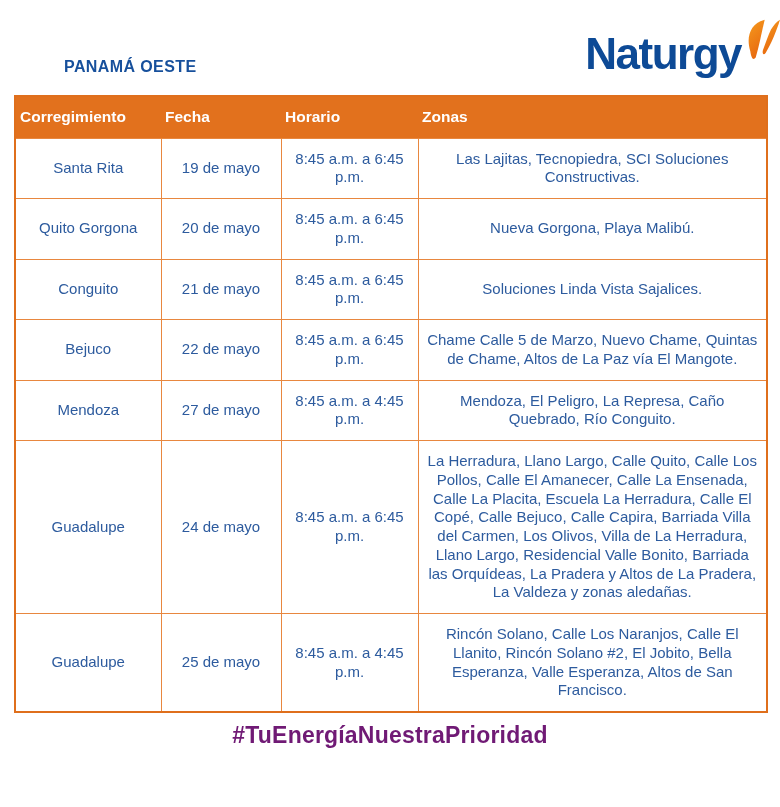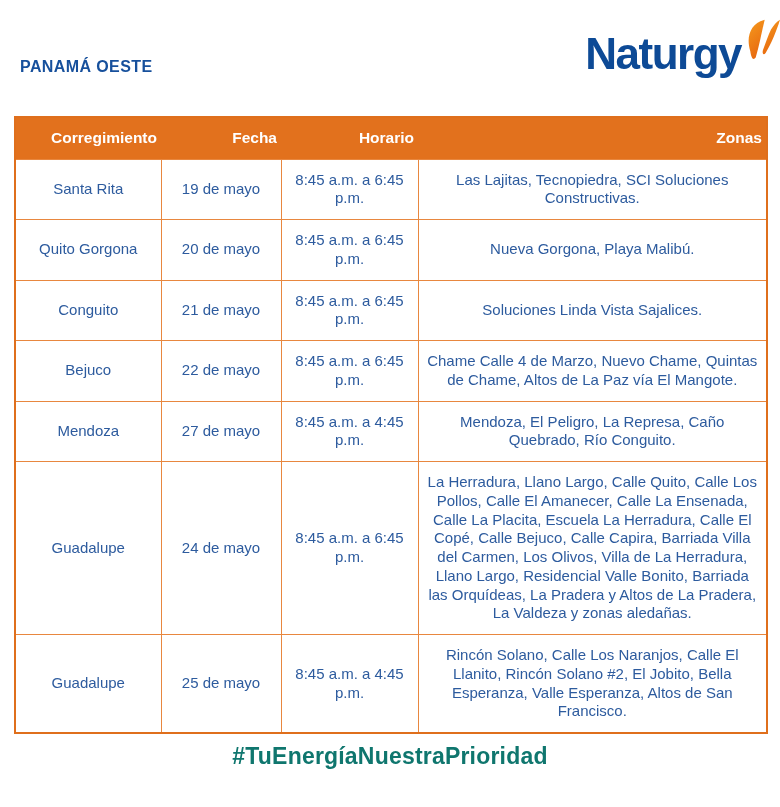--- a/index.html
+++ b/index.html
@@ -7,21 +7,21 @@
   body {
     width: 780px;
     height: 807px;
     background: #ffffff;
     font-family: "Liberation Sans", sans-serif;
     overflow: hidden;
   }
   .page { position: relative; width: 780px; height: 807px; }
 
   
-  .header { position: relative; height: 116px; }
+  .header { position: relative; height: 95px; margin-left: 44px; }
   .region-title {
     position: absolute;
     left: 20px;
     top: 58px;
     color: #17509c;
     font-size: 16px;
     font-weight: bold;
     letter-spacing: 0.4px;
   }
   .logo {
@@ -52,40 +52,40 @@
   col.c1 { width: 146px; }
   col.c2 { width: 120px; }
   col.c3 { width: 137px; }
   col.c4 { width: 349px; }
   thead th {
     background: #e2711d;
     color: #ffffff;
     font-size: 15.5px;
     font-weight: bold;
     height: 42px;
-    text-align: right;
+    text-align: left;
     border: none;
     padding: 0 4px;
   }
   tbody td {
     border: 1px solid #e8873f;
     color: #2d5b9e;
     font-size: 15px;
     line-height: 1.25;
     text-align: center;
     vertical-align: middle;
     padding: 11px 8px;
     background: #ffffff;
   }
 
   
   .hashtag {
     margin-top: 9px;
     text-align: center;
-    color: #0f766e;
+    color: #701a75;
     font-size: 23px;
     font-weight: bold;
     letter-spacing: 0.2px;
   }
 </style>
 </head>
 <body>
 
 <div class="page">
 
@@ -138,21 +138,21 @@
         <tr>
           <td>Conguito</td>
           <td>21 de mayo</td>
           <td>8:45 a.m. a 6:45 p.m.</td>
           <td>Soluciones Linda Vista Sajalices.</td>
         </tr>
         <tr>
           <td>Bejuco</td>
           <td>22 de mayo</td>
           <td>8:45 a.m. a 6:45 p.m.</td>
-          <td>Chame Calle 4 de Marzo, Nuevo Chame, Quintas de Chame, Altos de La Paz vía El Mangote.</td>
+          <td>Chame Calle 5 de Marzo, Nuevo Chame, Quintas de Chame, Altos de La Paz vía El Mangote.</td>
         </tr>
         <tr>
           <td>Mendoza</td>
           <td>27 de mayo</td>
           <td>8:45 a.m. a 4:45 p.m.</td>
           <td>Mendoza, El Peligro, La Represa, Caño Quebrado, Río Conguito.</td>
         </tr>
         <tr>
           <td>Guadalupe</td>
           <td>24 de mayo</td>

